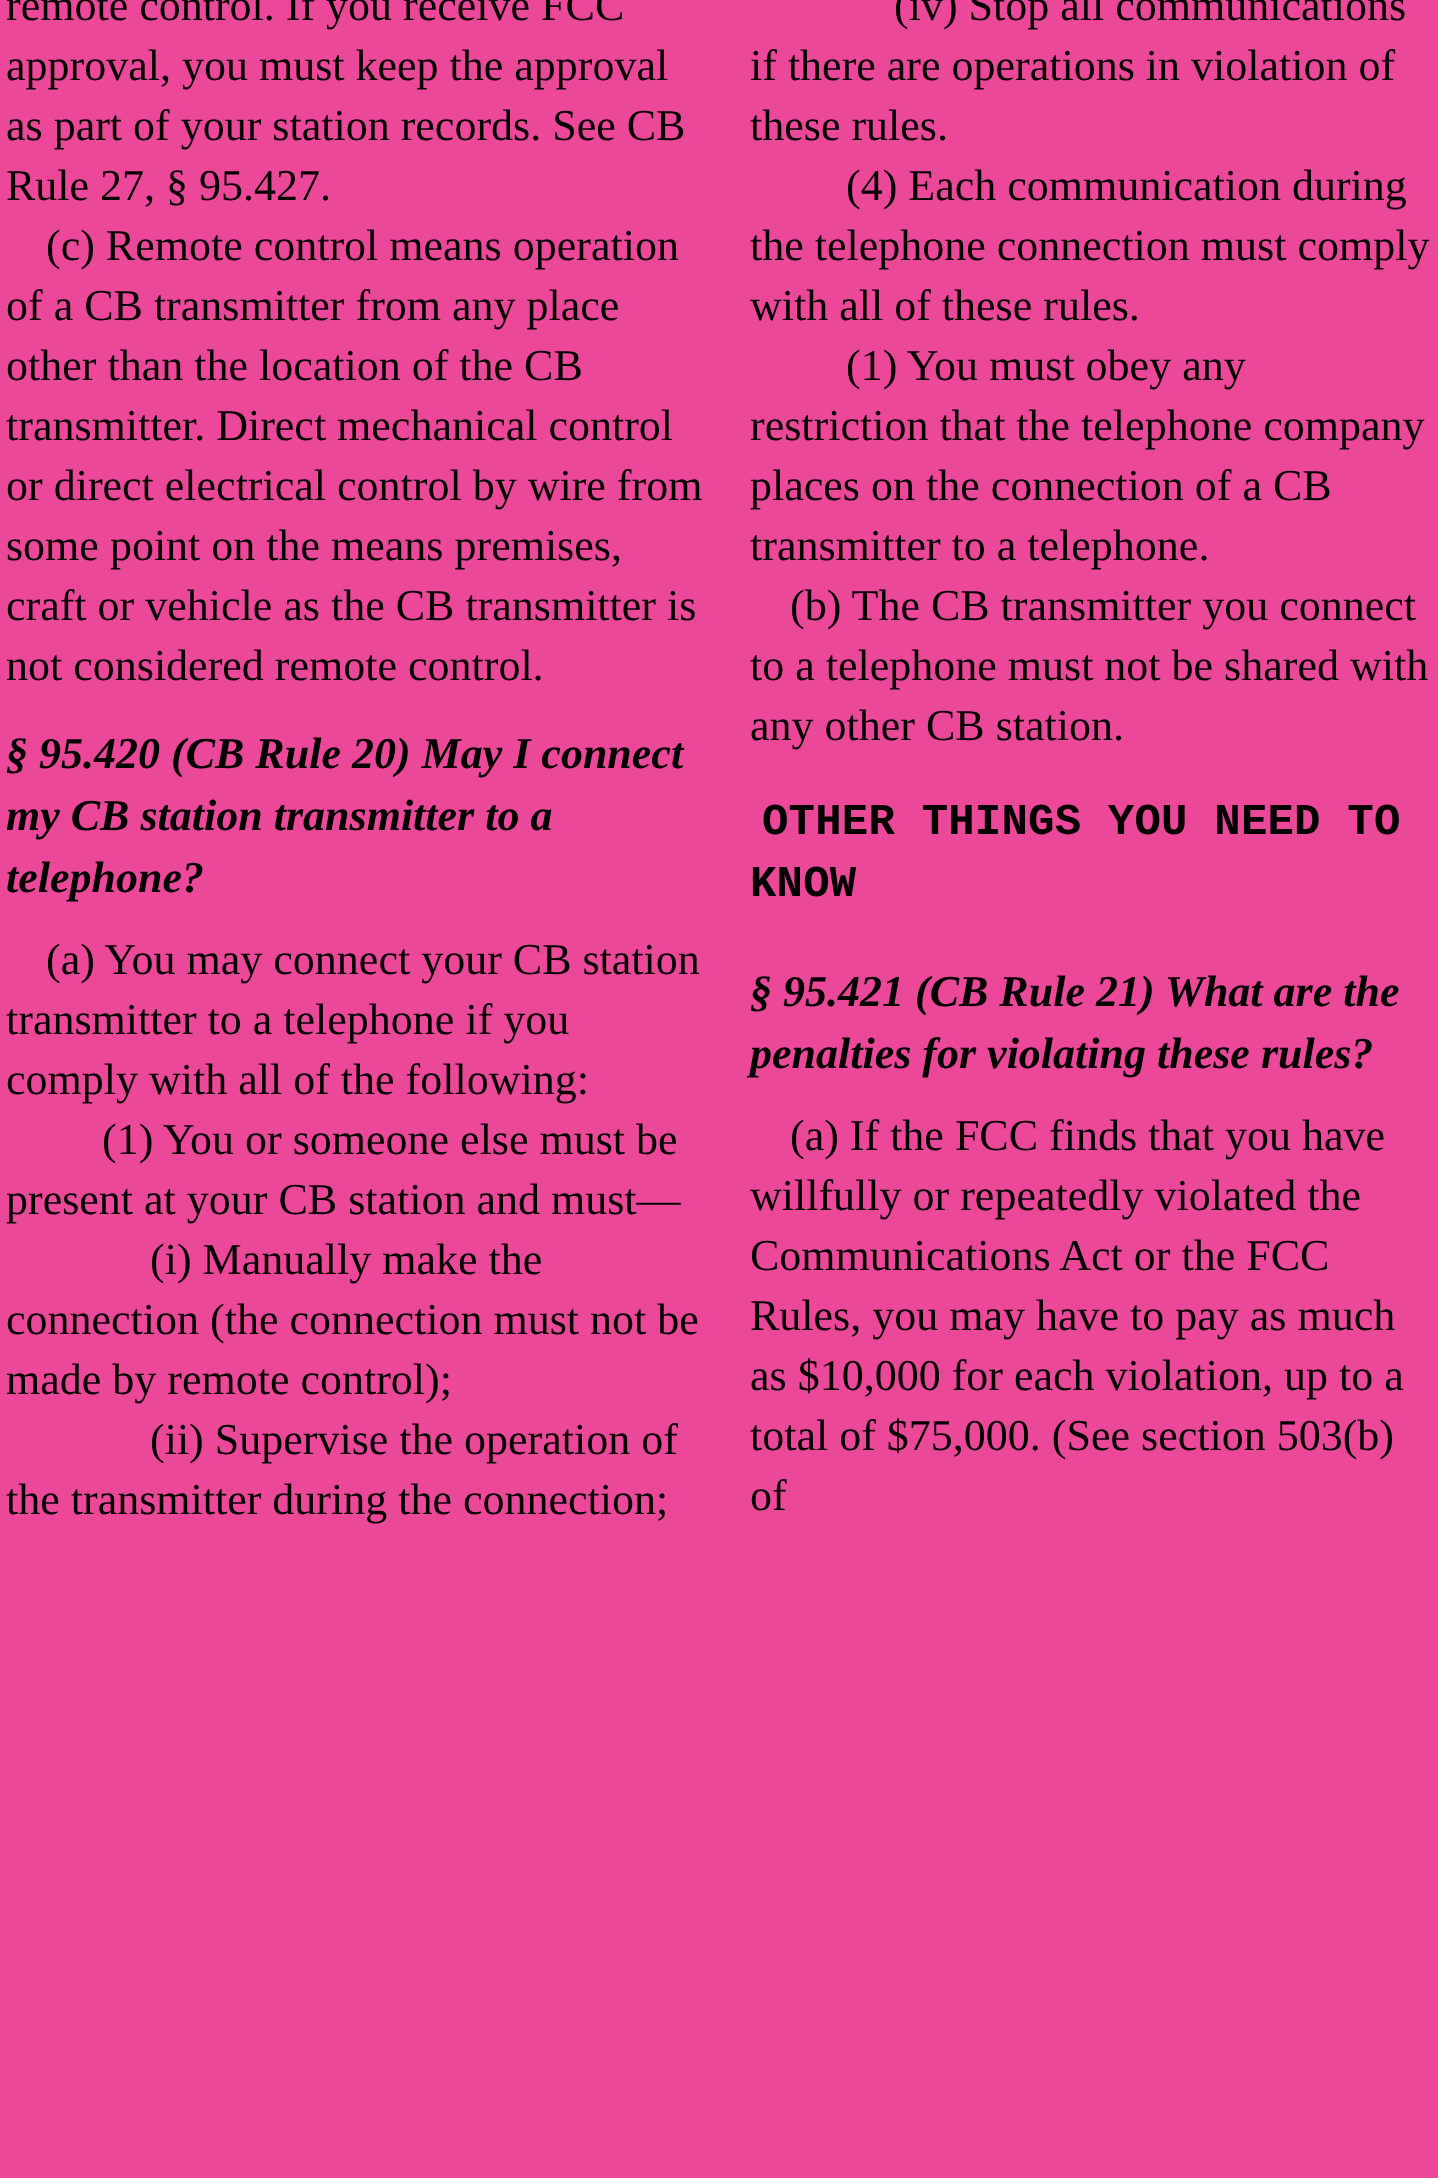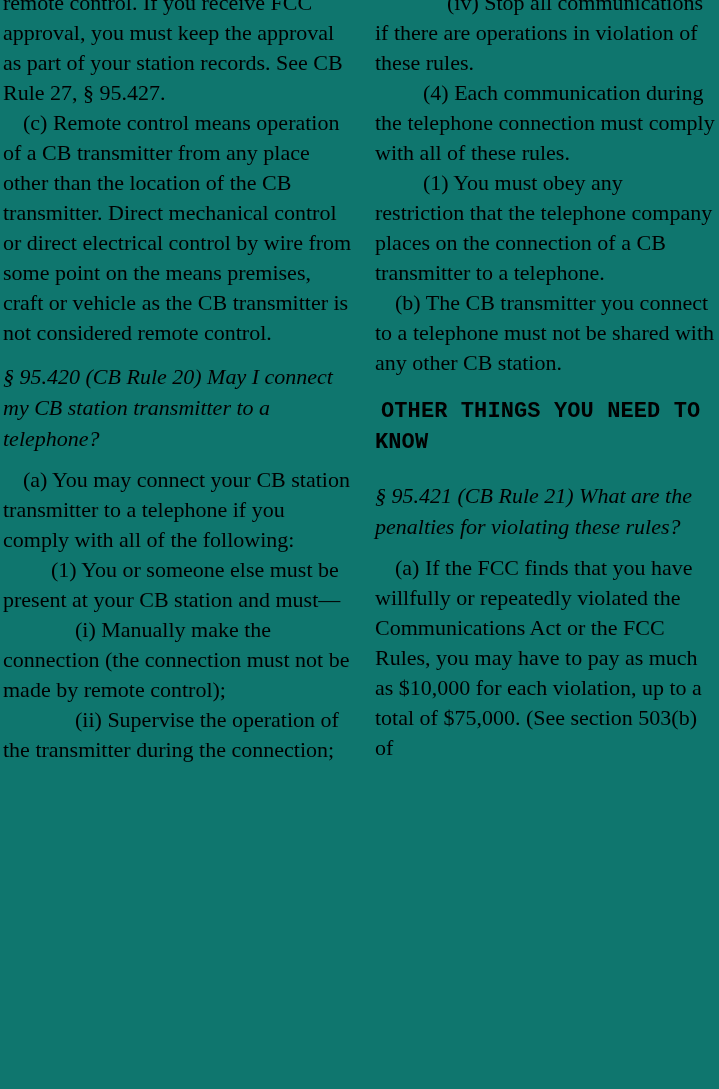--- a/index.html
+++ b/index.html
@@ -13,21 +13,21 @@
     height: 1089px;
     overflow: hidden;
     font-family: "Liberation Serif", "DejaVu Serif", serif;
     color: #000000;
   }
   #page {
     position: relative;
     width: 719px;
     height: 1089px;
     overflow: hidden;
-    background: #0f766e;
+    background: #ec4899;
   }
   .columns {
     position: absolute;
     top: -12px;
     left: 0;
     width: 719px;
     display: flex;
     flex-direction: row;
     align-items: flex-start;
   }
@@ -54,21 +54,21 @@
   }
   
   .lvl-0  { text-indent: 0px; }
   .lvl-a  { text-indent: 20px; }
   .lvl-1  { text-indent: 48px; }
   .lvl-i  { text-indent: 72px; }
 
   .sec-head {
     font-size: 22px;
     line-height: 31px;
-    font-weight: normal;
+    font-weight: bold;
     font-style: italic;
     margin: 0;
     padding: 0;
     text-indent: 0px;
   }
   .head-gap-before { margin-top: 13px; }
   .head-gap-after  { margin-top: 11px; }
 
   .big-head {
     font-size: 22px;

